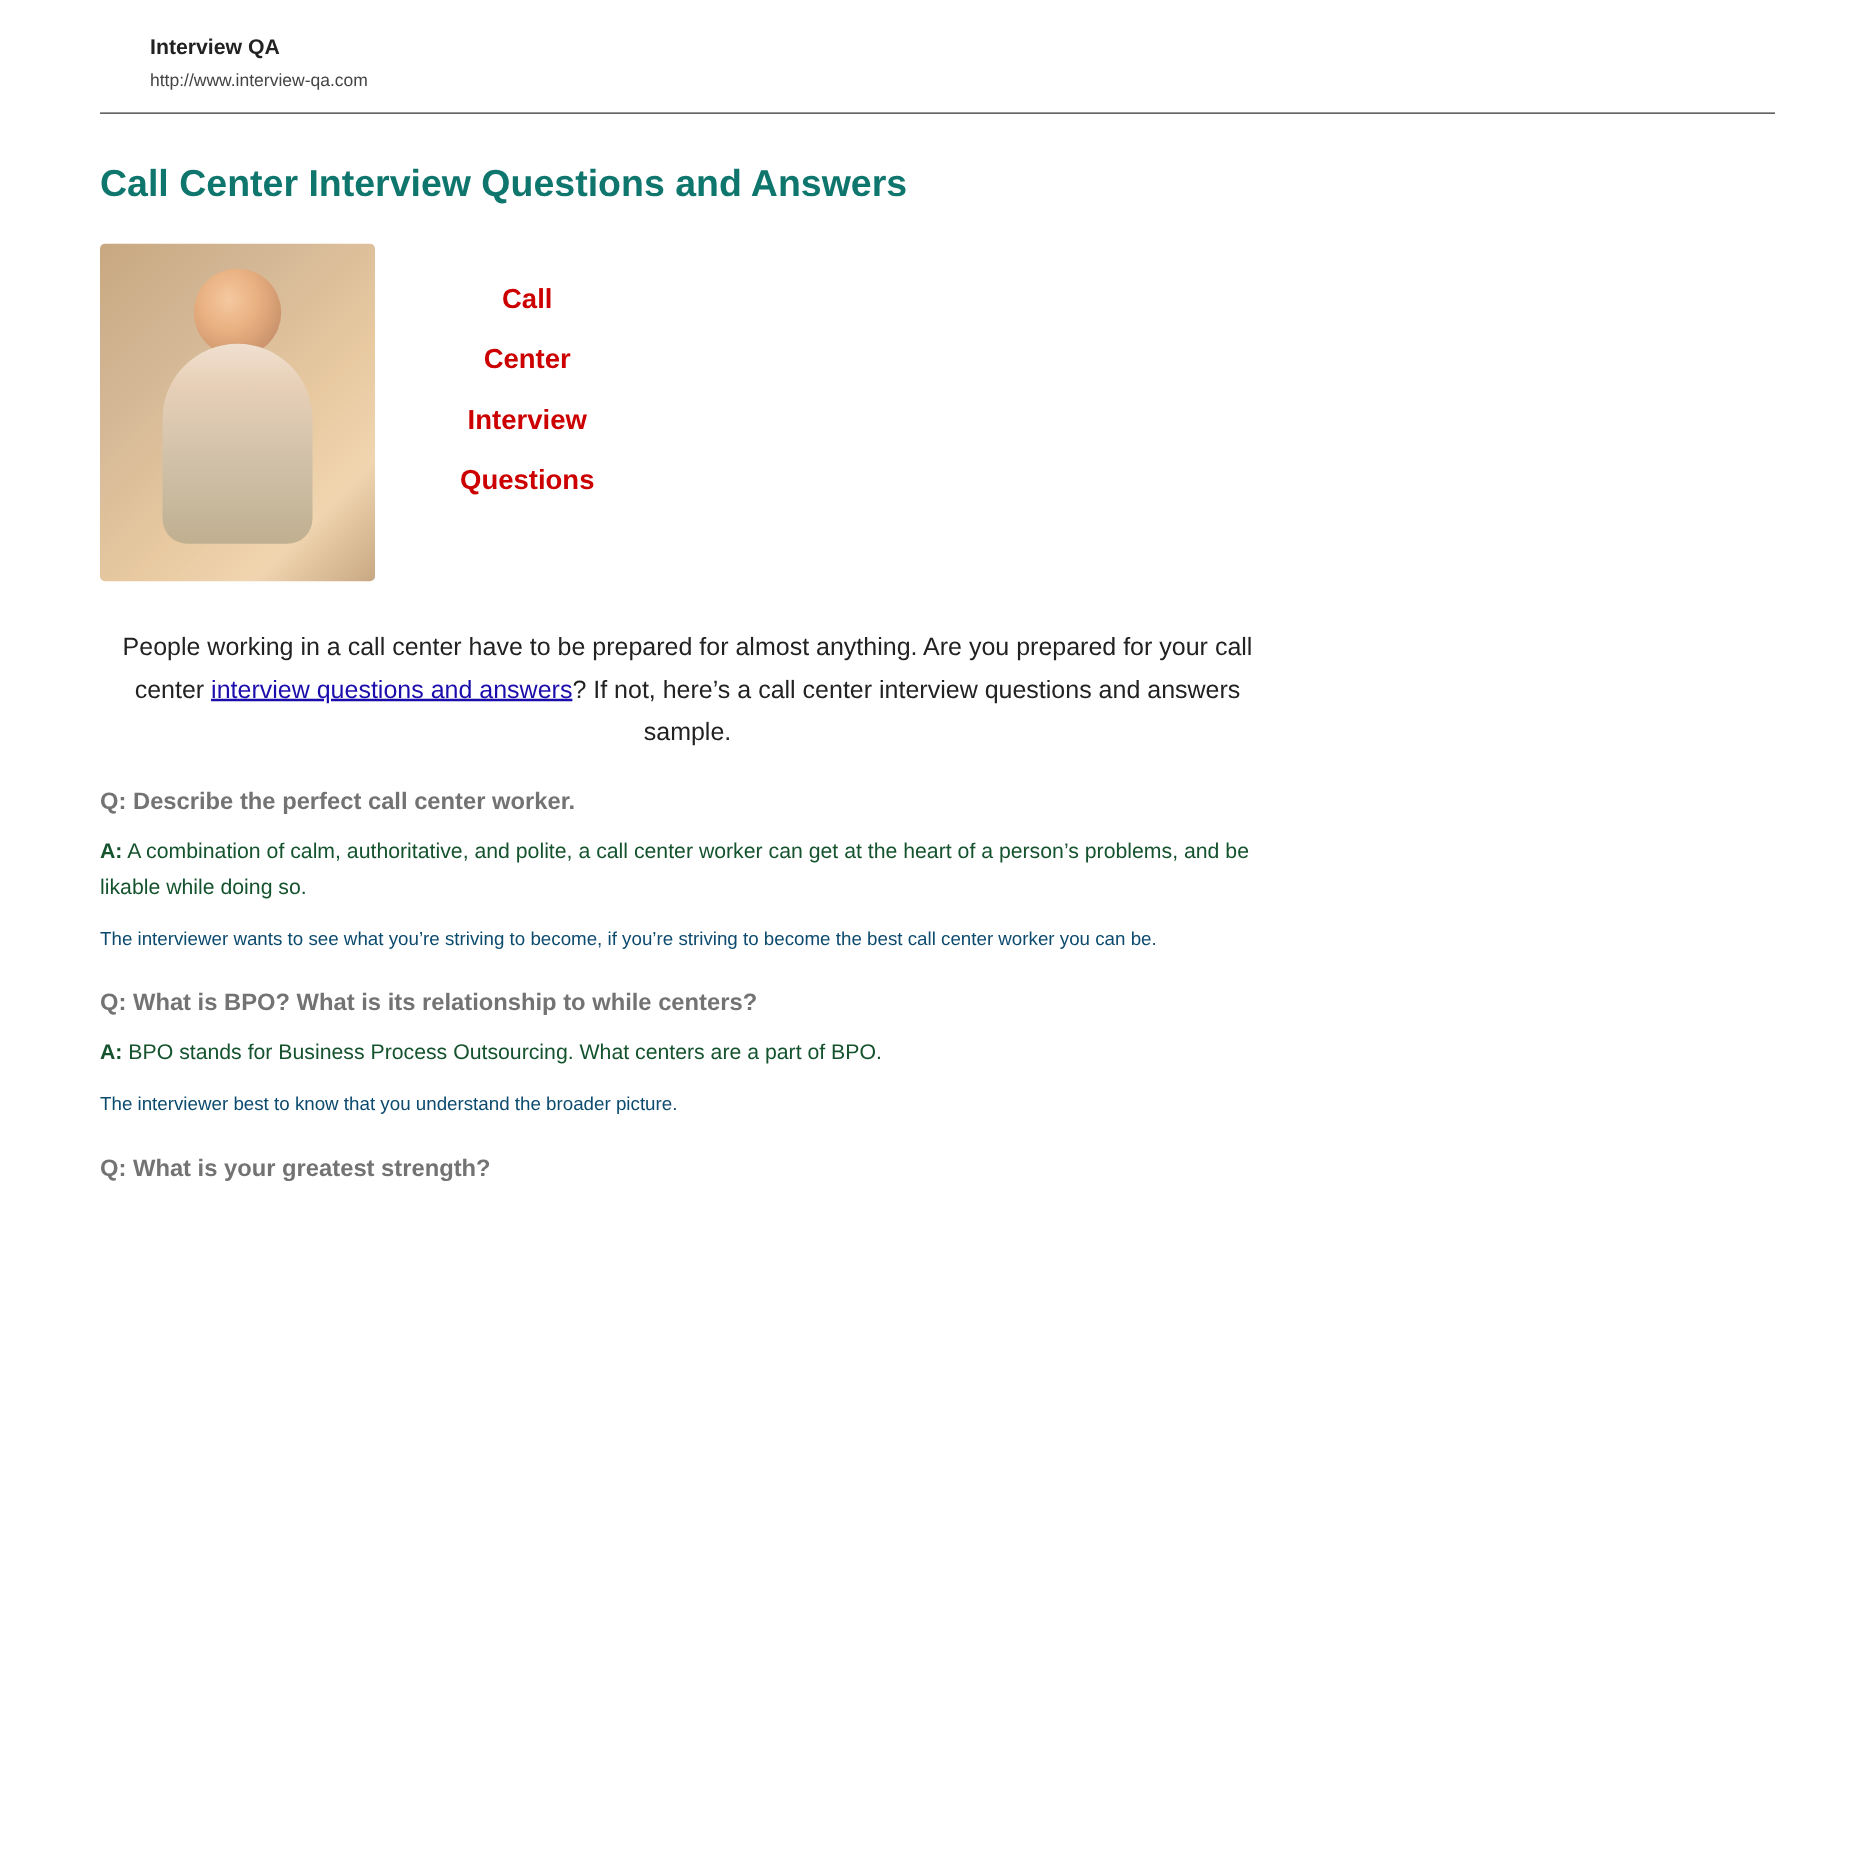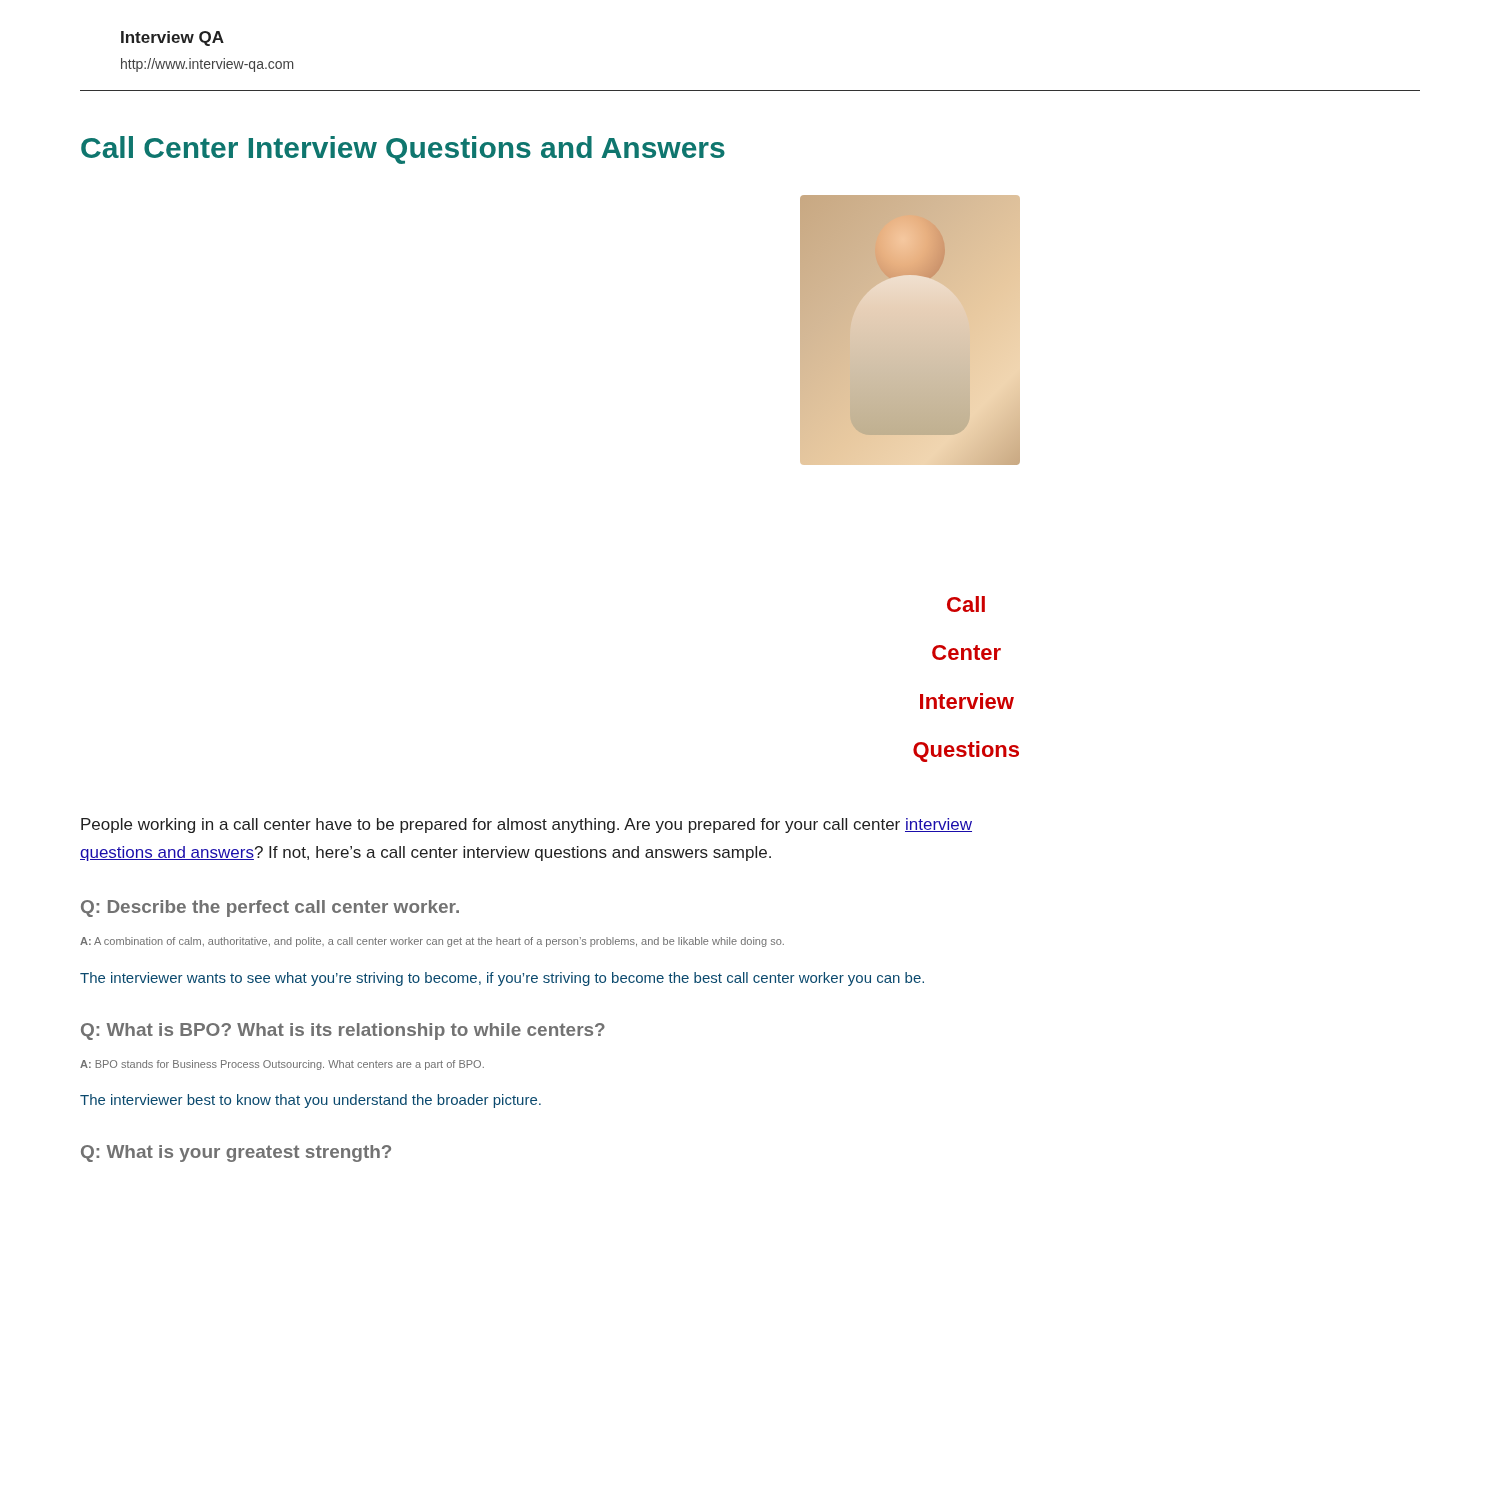--- a/index.html
+++ b/index.html
@@ -47,24 +47,23 @@
 
     .page-title {
       font-size: 30px;
       font-weight: bold;
       margin-bottom: 30px;
       color: #0f766e;
     }
 
     .intro-section {
       display: flex;
-      align-items: flex-end;
+      align-items: flex-start;
       margin-bottom: 36px;
-      gap: 96px;
-      flex-direction: column;
+      gap: 68px;
     }
 
     .call-center-image {
       width: 220px;
       height: 270px;
       background: linear-gradient(135deg, #c8a882 0%, #d4b896 30%, #e8c9a0 60%, #f0d5b0 80%, #c8a882 100%);
       border-radius: 4px;
       position: relative;
       overflow: hidden;
       flex-shrink: 0;
@@ -104,47 +103,48 @@
     }
 
     .caption-word {
       font-size: 22px;
       font-weight: bold;
       color: #cc0000;
       line-height: 2.2;
     }
 
     .intro-text {
-      font-size: 17px;
+      font-size: 20px;
       line-height: 1.7;
       margin-bottom: 28px;
       color: #222;
+      text-align: center;
     }
 
     .intro-text a {
       color: #1a0dab;
       text-decoration: underline;
     }
 
     .qa-section {
       margin-bottom: 12px;
     }
 
     .question-heading {
       font-size: 19px;
       font-weight: bold;
       margin-bottom: 14px;
       color: #737373;
     }
 
     .answer-text {
-      font-size: 11px;
+      font-size: 17px;
       line-height: 1.7;
       margin-bottom: 14px;
-      color: #737373;
+      color: #14532d;
     }
 
     .answer-text .answer-label {
       font-weight: bold;
     }
 
     .follow-up-text {
       font-size: 15px;
       line-height: 1.7;
       color: #0c4a6e;

